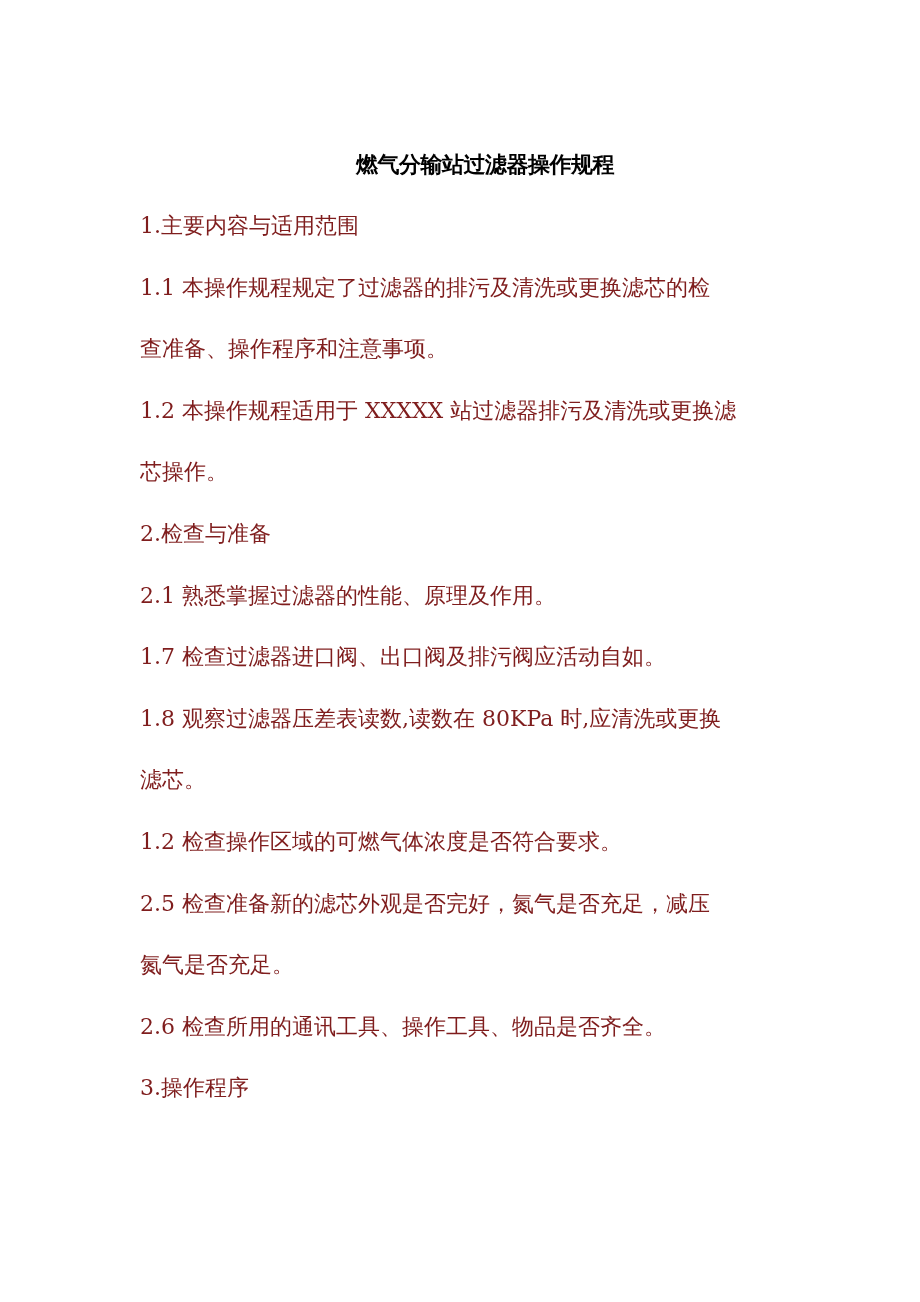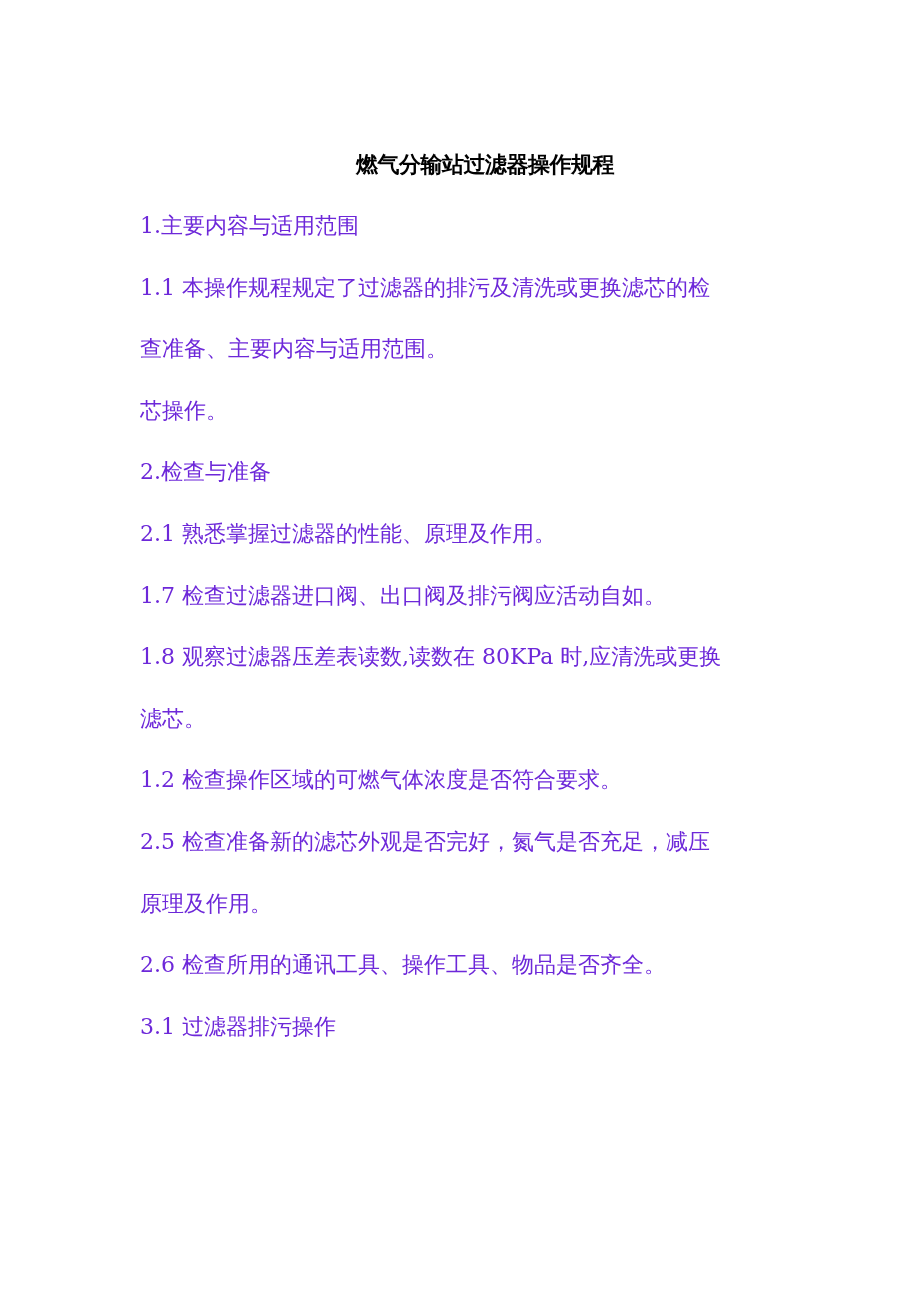--- a/index.html
+++ b/index.html
@@ -35,44 +35,45 @@
       letter-spacing: -0.5px;
       white-space: nowrap;
     }
     .body-text {
       position: absolute;
       left: 140px;
       top: 207px;
       width: 645px;
       font-family: "DejaVu Serif", "Liberation Serif", serif;
       font-size: 22px;
-      color: #6d28d9;
+      color: #7f1d1d;
     }
     .line {
       display: block;
       height: 61.6px;
       line-height: 38px;
       white-space: nowrap;
     }
   </style>
 </head>
 <body>
 
 <div class="page">
   <div class="title">燃气分输站过滤器操作规程</div>
 
   <div class="body-text">
     <span class="line">1.主要内容与适用范围</span>
     <span class="line">1.1 本操作规程规定了过滤器的排污及清洗或更换滤芯的检</span>
-    <span class="line">查准备、主要内容与适用范围。</span>
+    <span class="line">查准备、操作程序和注意事项。</span>
+    <span class="line">1.2 本操作规程适用于 XXXXX 站过滤器排污及清洗或更换滤</span>
     <span class="line">芯操作。</span>
     <span class="line">2.检查与准备</span>
     <span class="line">2.1 熟悉掌握过滤器的性能、原理及作用。</span>
     <span class="line">1.7 检查过滤器进口阀、出口阀及排污阀应活动自如。</span>
     <span class="line">1.8 观察过滤器压差表读数,读数在 80KPa 时,应清洗或更换</span>
     <span class="line">滤芯。</span>
     <span class="line">1.2 检查操作区域的可燃气体浓度是否符合要求。</span>
     <span class="line">2.5 检查准备新的滤芯外观是否完好，氮气是否充足，减压</span>
-    <span class="line">原理及作用。</span>
+    <span class="line">氮气是否充足。</span>
     <span class="line">2.6 检查所用的通讯工具、操作工具、物品是否齐全。</span>
-    <span class="line">3.1 过滤器排污操作</span>
+    <span class="line">3.操作程序</span>
   </div>
 </div>
 
 </body></html>

